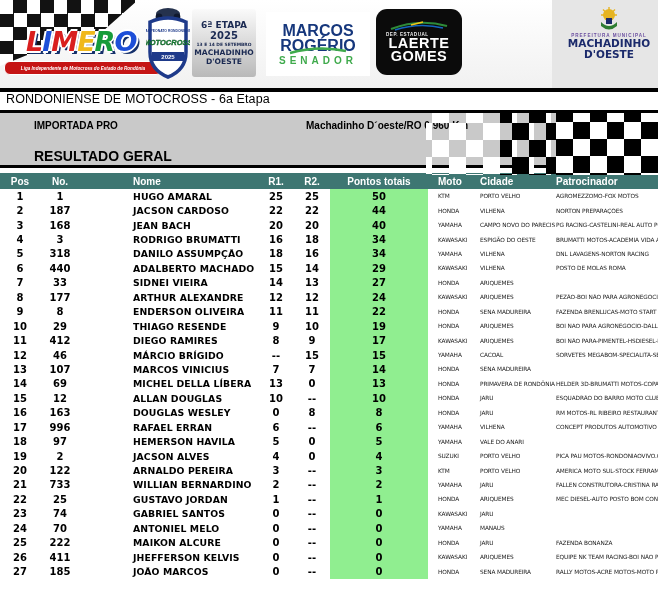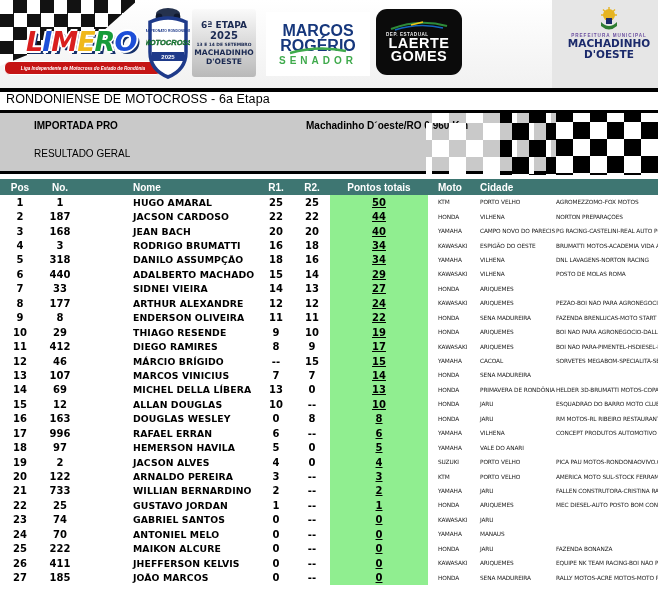--- a/index.html
+++ b/index.html
@@ -52,24 +52,24 @@
   .pref .pre{font-size:4.6px;font-weight:700;color:#6b4fa0;letter-spacing:1px;margin-top:1px;}
   .pref .p1,.pref .p2{font-size:10.5px;font-weight:900;color:#1b2a6b;line-height:10.5px;font-family:"DejaVu Sans", sans-serif;}
   
   .bar{width:658px;background:#000;}
   .bar.b1{height:4px;}
   .bar.b2{height:3px;}
   .bar.b3{height:3px;}
   .titlebar{width:658px;height:18px;background:#fff;display:flex;}
   .titlebar span{font-size:12.5px;font-weight:500;padding-left:6px;letter-spacing:.1px;}
   
-  .panel{position:relative;width:658px;height:58px;background:var(--gray,#c9c9c9);}
+  .panel{position:relative;width:658px;height:52px;background:var(--gray,#c9c9c9);}
   .panel .cat{position:absolute;left:34px;top:7px;font-size:10px;font-weight:700;}
   .panel .track{position:absolute;left:306px;top:7px;font-size:10px;font-weight:600;}
-  .panel .res{position:absolute;left:34px;top:35px;font-size:10px;font-weight:400;}
+  .panel .res{position:absolute;left:34px;top:35px;font-size:14px;font-weight:700;}
   .checker-light{position:absolute;left:426px;top:0;width:130px;height:62px;
     background:conic-gradient(#ffffff 25%, transparent 0 50%, #ffffff 0 75%, transparent 0);
     background-size:34px 34px;background-position:6px 10px;}
   .checker-mid{position:absolute;left:500px;top:0;width:60px;height:62px;
     background:conic-gradient(#000 25%, transparent 0 50%, #000 0 75%, transparent 0);
     background-size:34px 34px;background-position:12px 27px;}
   .checker-dark{position:absolute;left:556px;top:0;width:102px;height:62px;
     background:conic-gradient(#000 25%, #fff 0 50%, #000 0 75%, #fff 0);
     background-size:34px 34px;background-position:0 9px;}
   .gap{width:658px;height:5px;background:#fff;}
@@ -84,21 +84,21 @@
   .c-r1,.c-r2{width:36px;text-align:center;}
   .c-total{width:98px;text-align:center;}
   .c-moto{width:52px;padding-left:10px;box-sizing:border-box;text-align:left;}
   .c-cidade{width:76px;text-align:left;}
   .c-pat{flex:1;text-align:left;overflow:hidden;white-space:nowrap;}
   .trow .c-pos,.trow .c-no,.trow .c-r1,.trow .c-r2,.trow .c-total{
     font-weight:700;font-size:10px;font-family:"DejaVu Sans", sans-serif;}
   .trow .c-nome{font-weight:700;font-size:9.3px;font-family:"DejaVu Sans", sans-serif;letter-spacing:.1px;white-space:nowrap;}
   .trow .c-moto,.trow .c-cidade{font-size:5.8px;color:#1a1a1a;font-family:"DejaVu Sans", sans-serif;letter-spacing:-.1px;white-space:nowrap;}
   .trow .c-pat{font-size:5.8px;color:#222;font-family:"DejaVu Sans", sans-serif;letter-spacing:-.1px;}
-  .trow .c-total{background:var(--green,#90ee90);height:14.44px;display:flex;align-items:center;justify-content:center;text-decoration:underline;}
+  .trow .c-total{background:var(--green,#90ee90);height:14.44px;display:flex;align-items:center;justify-content:center;}
 </style>
 </head>
 <body>
 
 <div class="strip">
   <div class="strip-right-bg"></div>
   <div class="flag-corner"></div>
 
   <div class="limero-text">
     <span class="lt0">L</span><span class="lt1">I</span><span class="lt2">M</span><span class="lt3">E</span><span class="lt4">R</span><span class="lt5">O</span>
@@ -179,20 +179,21 @@
 
 <div class="thead">
   <div class="c-pos">Pos</div>
   <div class="c-no">No.</div>
   <div class="c-nome">Nome</div>
   <div class="c-r1">R1.</div>
   <div class="c-r2">R2.</div>
   <div class="c-total">Pontos totais</div>
   <div class="c-moto">Moto</div>
   <div class="c-cidade">Cidade</div>
+  <div class="c-pat">Patrocinador</div>
 </div>
 <div class="tbody" id="tbody">
     <div class="trow">
       <div class="c-pos">1</div>
       <div class="c-no">1</div>
       <div class="c-nome">HUGO AMARAL</div>
       <div class="c-r1">25</div>
       <div class="c-r2">25</div>
       <div class="c-total">50</div>
       <div class="c-moto">KTM</div>

